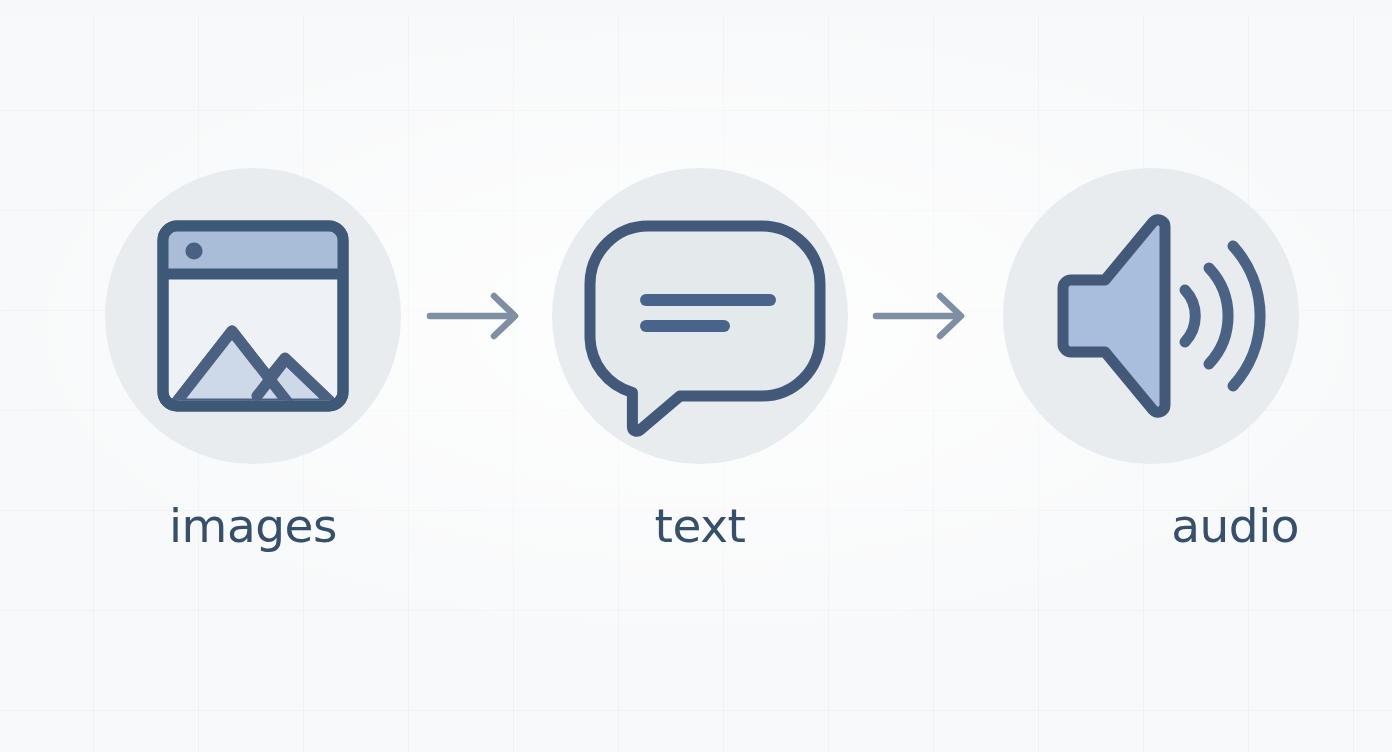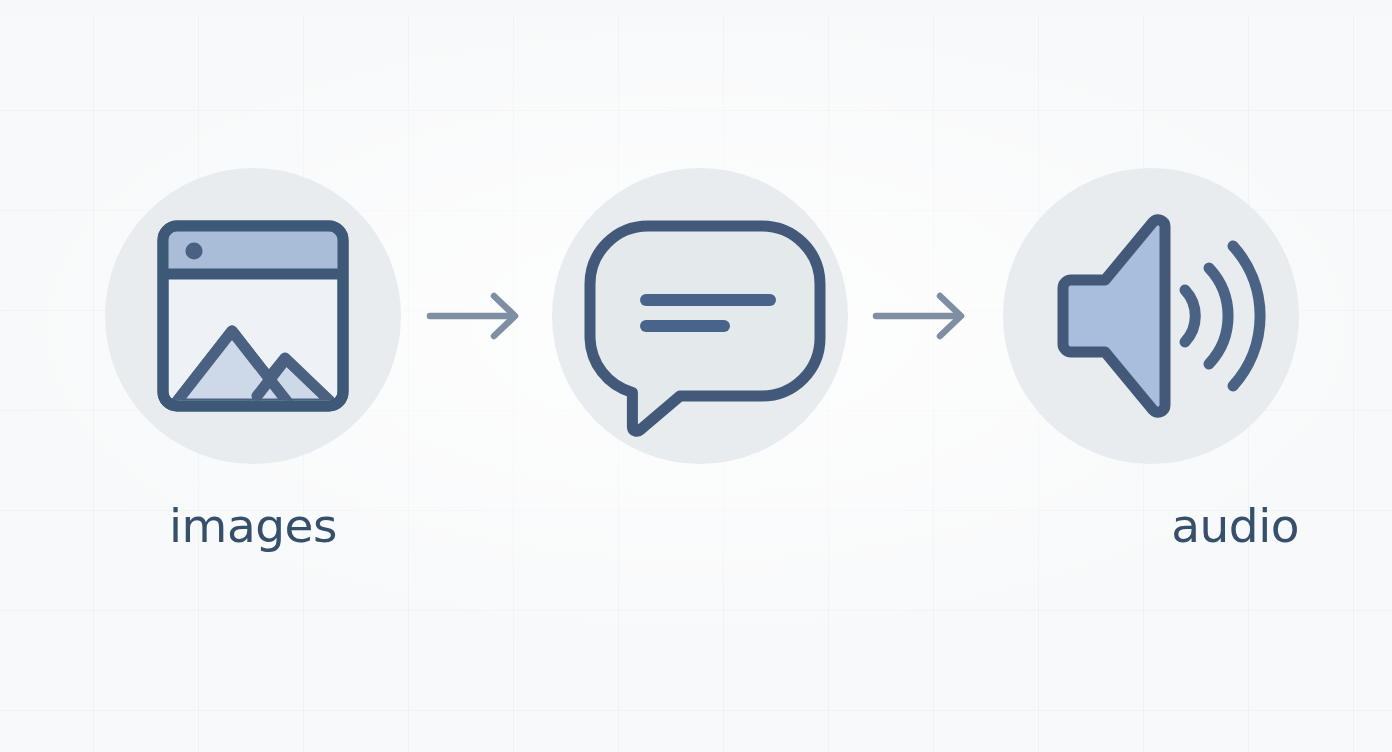--- a/index.html
+++ b/index.html
@@ -144,20 +144,21 @@
                V224.5
                A58 58 0 0 1 38 170
                V116
                A58 58 0 0 1 96 58
                Z" fill="#e4e9ec" stroke="#42597a" stroke-width="11" stroke-linejoin="round" stroke-linecap="round"></path>
 
       <line x1="94" y1="132" x2="218" y2="132" stroke="#49648a" stroke-width="12" stroke-linecap="round"></line>
       <line x1="94" y1="158" x2="172" y2="158" stroke="#49648a" stroke-width="12" stroke-linecap="round"></line>
     </svg>
   </div>
+  <div class="label l1">text</div>
 
   <svg class="arrow a1" viewBox="0 0 120 56">
     <g stroke="#7f8fa3" stroke-width="6.5" stroke-linecap="round" stroke-linejoin="round" fill="none">
       <line x1="10" y1="28" x2="94" y2="28"></line>
       <polyline points="74,8 95,28 74,48"></polyline>
     </g>
   </svg>
 
   <div class="node n2">
     <div class="disc"></div>

